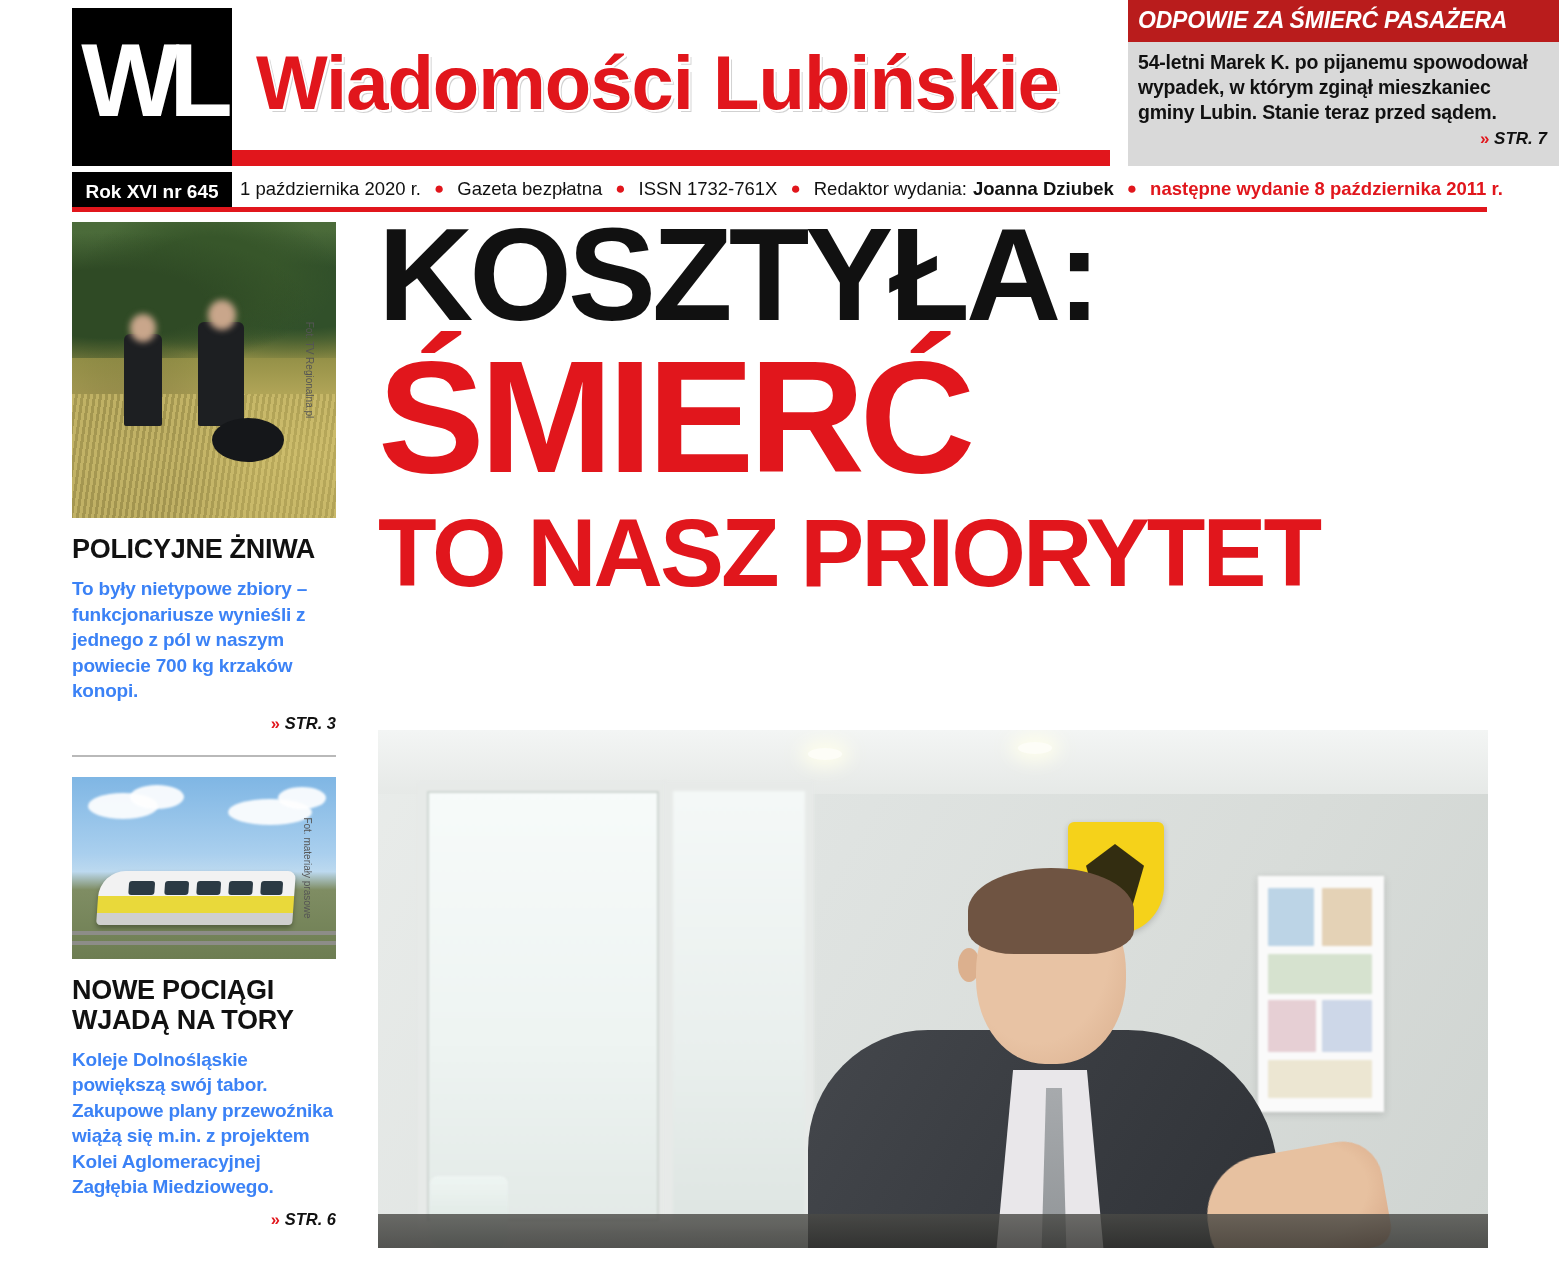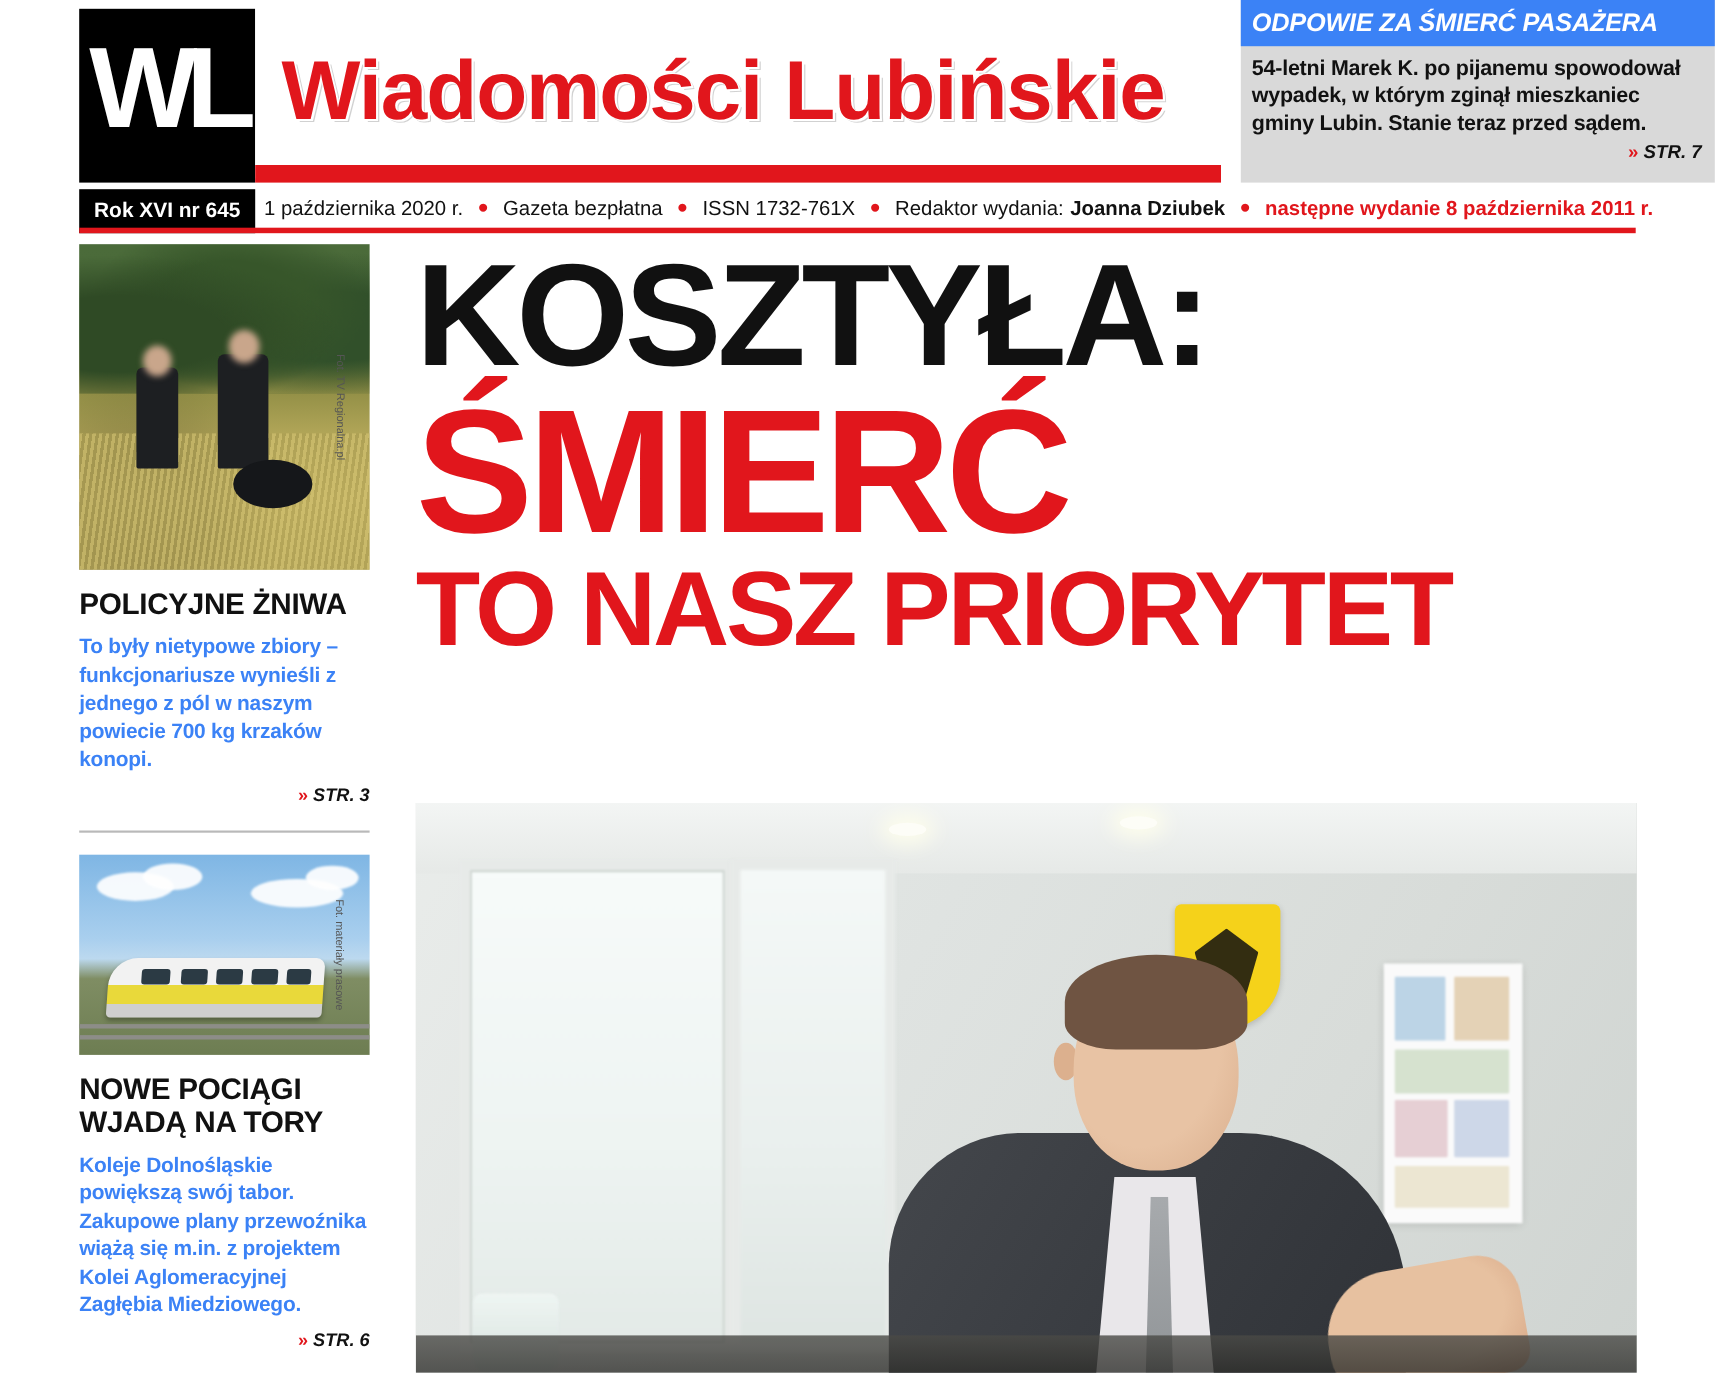--- a/index.html
+++ b/index.html
@@ -79,21 +79,21 @@
   
   .teaser {
     position: absolute;
     left: 1128px;
     top: 0px;
     width: 431px;
     height: 166px;
     background: #d9d9d9;
   }
   .teaser-head {
-    background: #3b82f6;
+    background: #b91c1c;
     color: #ffffff;
     font-style: italic;
     font-weight: bold;
     font-size: 23px;
     line-height: 28px;
     padding: 6px 10px 8px 10px;
     letter-spacing: -0.2px;
   }
   .teaser-body {
     padding: 8px 14px 0 10px;
@@ -307,21 +307,21 @@
     top: 10px;
     width: 2px;
     height: 1050px;
     background: #ffffff;
   }
 
   
   .headline {
     position: absolute;
     left: 378px;
-    top: 16px;
+    top: 4px;
     width: 1110px;
   }
   .hl-line1 {
     font-weight: bold;
     font-size: 132px;
     line-height: 118px;
     color: #111111;
     letter-spacing: -4px;
   }
   .hl-line2 {
@@ -331,21 +331,21 @@
     color: #e1161c;
     letter-spacing: -5px;
     margin-top: 8px;
   }
   .hl-line3 {
     font-weight: bold;
     font-size: 96px;
     line-height: 96px;
     color: #e1161c;
     letter-spacing: -3px;
-    margin-top: 2px;
+    margin-top: 13px;
   }
 
   
   .mainphoto {
     position: absolute;
     left: 378px;
     top: 518px;
     width: 1110px;
     height: 518px;
     overflow: hidden;

